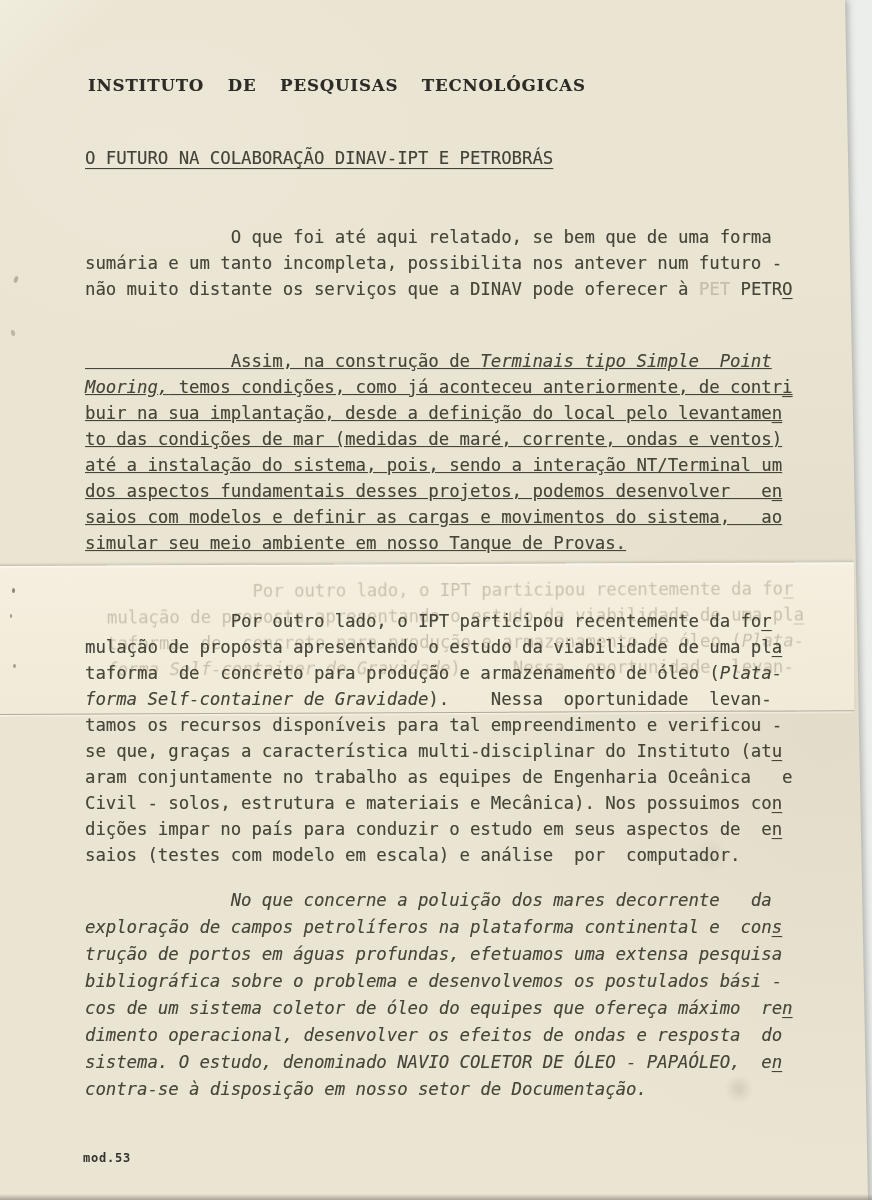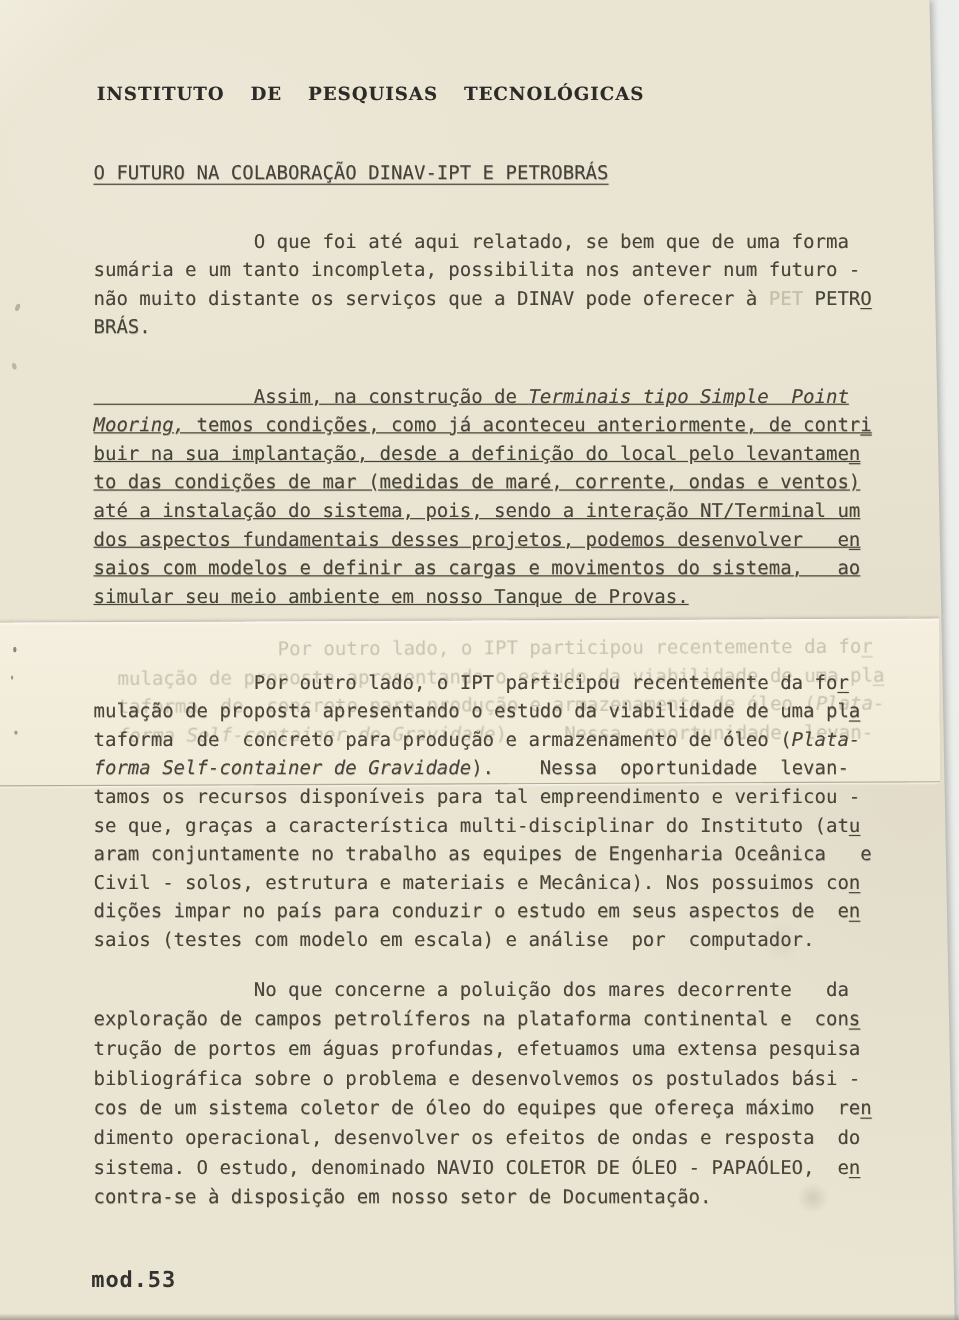--- a/index.html
+++ b/index.html
@@ -52,21 +52,21 @@
     text-align:center;
   }
   .doc-title{
     position:absolute;left:85px;top:148px;
     font-size:17.3px;color:#45423a;white-space:pre;
     text-decoration:underline;text-decoration-thickness:1.4px;text-underline-offset:4px;
     text-shadow:.3px .3px 0 rgba(69,66,58,.35);
   }
   .form-code{
     position:absolute;left:83px;top:1151px;
-    font-size:20px;font-weight:bold;color:#33322e;letter-spacing:.8px;
+    font-size:12px;font-weight:bold;color:#33322e;letter-spacing:.8px;
   }
   
   .mark{position:absolute;border-radius:50%;}
   .m1{left:14px;top:276px;width:4px;height:7px;background:rgba(120,112,96,.45);transform:rotate(20deg);}
   .m2{left:11px;top:330px;width:4px;height:6px;background:rgba(120,112,96,.4);transform:rotate(-15deg);}
   .m3{left:12px;top:588px;width:3px;height:5px;background:rgba(70,64,52,.6);}
   .m4{left:10px;top:614px;width:2px;height:4px;background:rgba(70,64,52,.5);}
   .m5{left:13px;top:664px;width:3px;height:4px;background:rgba(70,64,52,.45);}
   .bottom-shade{position:absolute;left:0;right:0;bottom:0;height:6px;
     background:linear-gradient(180deg,rgba(60,57,48,0),rgba(60,57,48,.38));}
@@ -83,25 +83,24 @@
           <div class="line"><span class="seg">mulação de proposta apresentando o estudo da viabilidade de uma pl</span><span class="seg un">a</span></div>
           <div class="line"><span class="seg">taforma  de  concreto para produção e armazenamento de óleo (</span><span class="seg it">Plata-</span></div>
           <div class="line"><span class="seg it">forma Self-container de Gravidade</span><span class="seg">).    Nessa  oportunidade  levan-</span></div>
         </div>
     </div>
 
     <div class="letterhead">INSTITUTO DE PESQUISAS TECNOLÓGICAS</div>
     <div class="doc-title">O FUTURO NA COLABORAÇÃO DINAV-IPT E PETROBRÁS</div>
 
     <div class="textlayer" id="paragraphs">
-        <div class="para" style="top: 207px; line-height: 26px;">
+        <div class="para" style="top: 224px; line-height: 26px;">
           <div class="line"><span class="seg">              O que foi até aqui relatado, se bem que de uma forma</span></div>
           <div class="line"><span class="seg">sumária e um tanto incompleta, possibilita nos antever num futuro -</span></div>
           <div class="line"><span class="seg">não muito distante os serviços que a DINAV pode oferecer à </span><span class="seg gh">PET</span><span class="seg"> </span><span class="seg">PETR</span><span class="seg un">O</span></div>
-          <div class="line"><span class="seg">BRÁS.</span></div>
         </div>
         <div class="para" style="top: 348px; line-height: 26px; text-decoration: underline;">
           <div class="line"><span class="seg">              Assim, na construção de </span><span class="seg it">Terminais tipo Simple  Point</span></div>
           <div class="line"><span class="seg it">Mooring,</span><span class="seg"> temos condições, como já aconteceu anteriormente, de contr</span><span class="seg un">i</span></div>
           <div class="line"><span class="seg">buir na sua implantação, desde a definição do local pelo levantame</span><span class="seg un">n</span></div>
           <div class="line"><span class="seg">to das condições de mar (medidas de maré, corrente, ondas e ventos)</span></div>
           <div class="line"><span class="seg">até a instalação do sistema, pois, sendo a interação NT/Terminal um</span></div>
           <div class="line"><span class="seg">dos aspectos fundamentais desses projetos, podemos desenvolver   e</span><span class="seg un">n</span></div>
           <div class="line"><span class="seg">saios com modelos e definir as cargas e movimentos do sistema,   ao</span></div>
           <div class="line"><span class="seg">simular seu meio ambiente em nosso Tanque de Provas.</span></div>
@@ -111,21 +110,21 @@
           <div class="line"><span class="seg">mulação de proposta apresentando o estudo da viabilidade de uma pl</span><span class="seg un">a</span></div>
           <div class="line"><span class="seg">taforma  de  concreto para produção e armazenamento de óleo (</span><span class="seg it">Plata-</span></div>
           <div class="line"><span class="seg it">forma Self-container de Gravidade</span><span class="seg">).    Nessa  oportunidade  levan-</span></div>
           <div class="line"><span class="seg">tamos os recursos disponíveis para tal empreendimento e verificou -</span></div>
           <div class="line"><span class="seg">se que, graças a característica multi-disciplinar do Instituto (at</span><span class="seg un">u</span></div>
           <div class="line"><span class="seg">aram conjuntamente no trabalho as equipes de Engenharia Oceânica   e</span></div>
           <div class="line"><span class="seg">Civil - solos, estrutura e materiais e Mecânica). Nos possuimos co</span><span class="seg un">n</span></div>
           <div class="line"><span class="seg">dições impar no país para conduzir o estudo em seus aspectos de  e</span><span class="seg un">n</span></div>
           <div class="line"><span class="seg">saios (testes com modelo em escala) e análise  por  computador.</span></div>
         </div>
-        <div class="para" style="top: 887px; line-height: 27px;">
+        <div class="para" style="top: 887px; line-height: 27px; font-style: italic;">
           <div class="line"><span class="seg">              No que concerne a poluição dos mares decorrente   da</span></div>
           <div class="line"><span class="seg">exploração de campos petrolíferos na plataforma continental e  con</span><span class="seg un">s</span></div>
           <div class="line"><span class="seg">trução de portos em águas profundas, efetuamos uma extensa pesquisa</span></div>
           <div class="line"><span class="seg">bibliográfica sobre o problema e desenvolvemos os postulados bási -</span></div>
           <div class="line"><span class="seg">cos de um sistema coletor de óleo do equipes que ofereça máximo  re</span><span class="seg un">n</span></div>
           <div class="line"><span class="seg">dimento operacional, desenvolver os efeitos de ondas e resposta  do</span></div>
           <div class="line"><span class="seg">sistema. O estudo, denominado NAVIO COLETOR DE ÓLEO - PAPAÓLEO,  e</span><span class="seg un">n</span></div>
           <div class="line"><span class="seg">contra-se à disposição em nosso setor de Documentação.</span></div>
         </div>
       </div>

